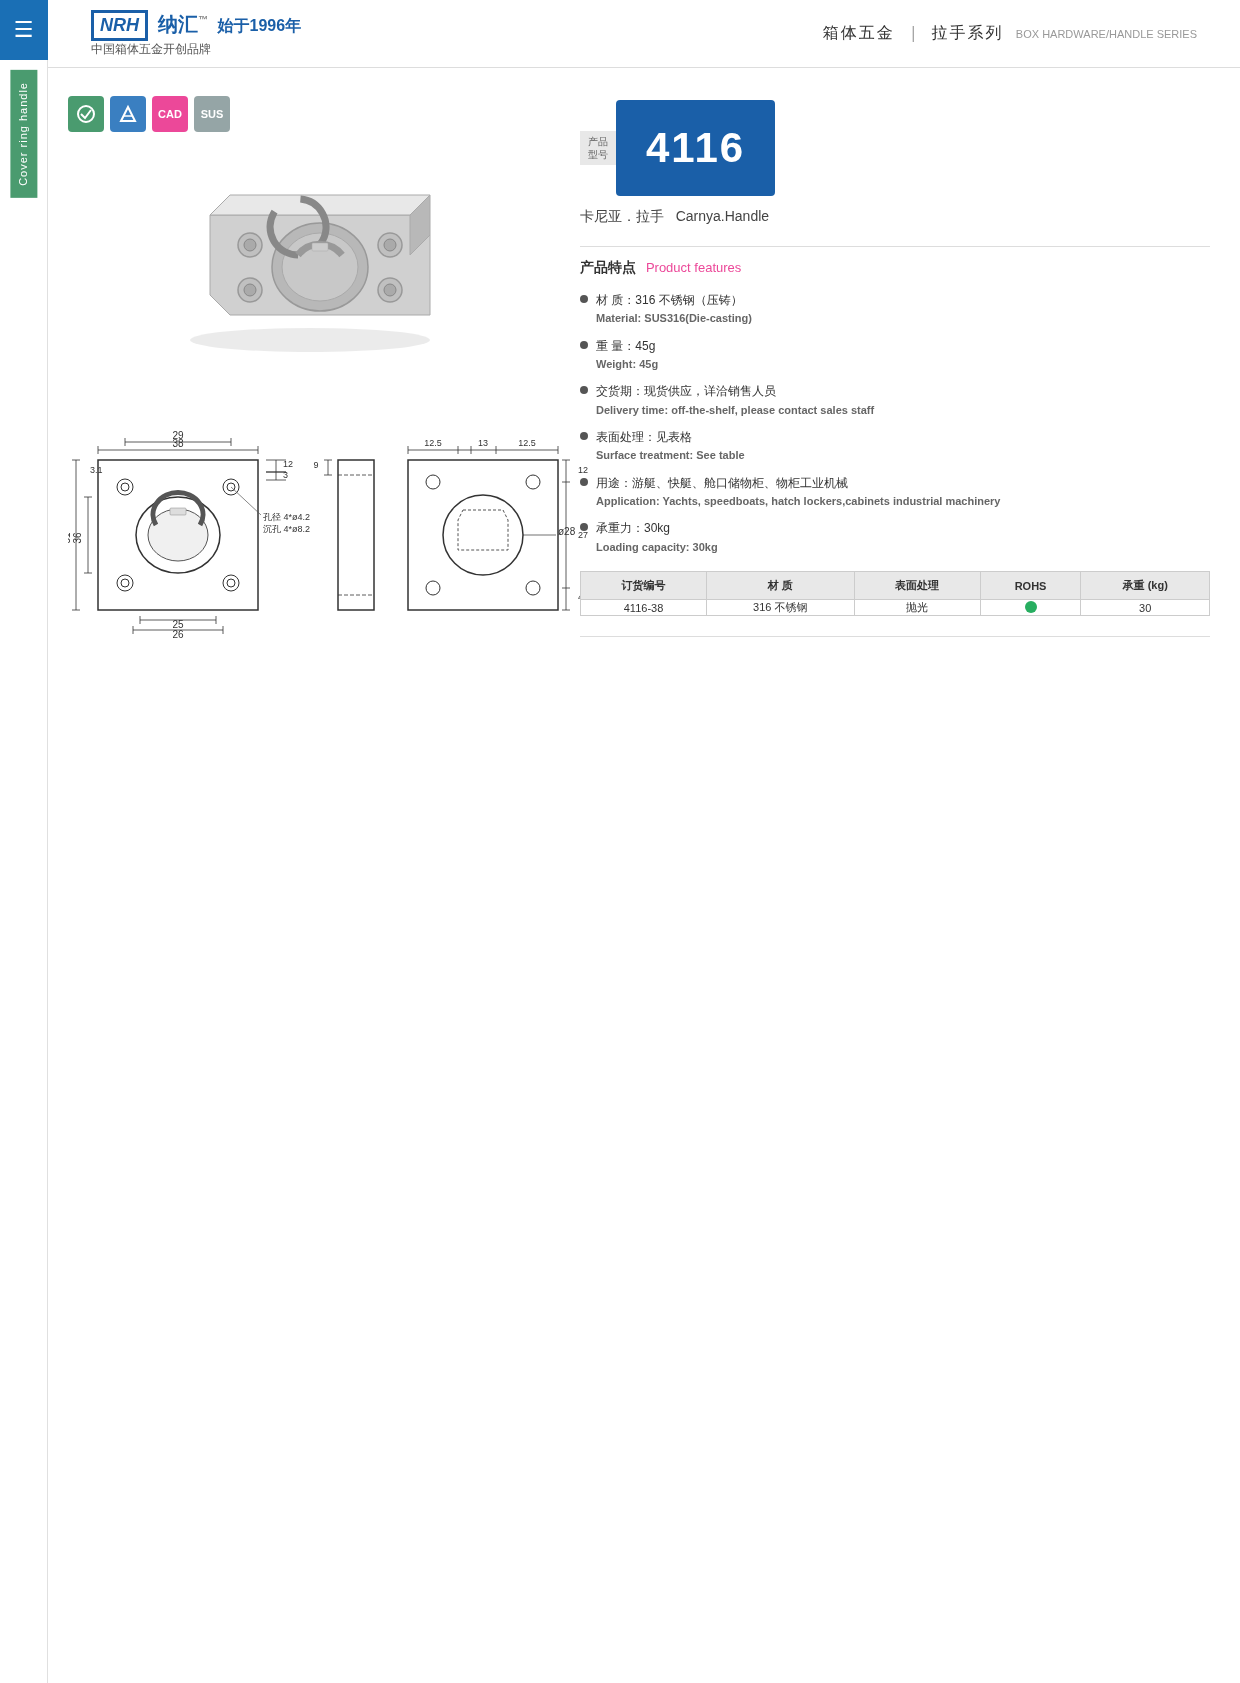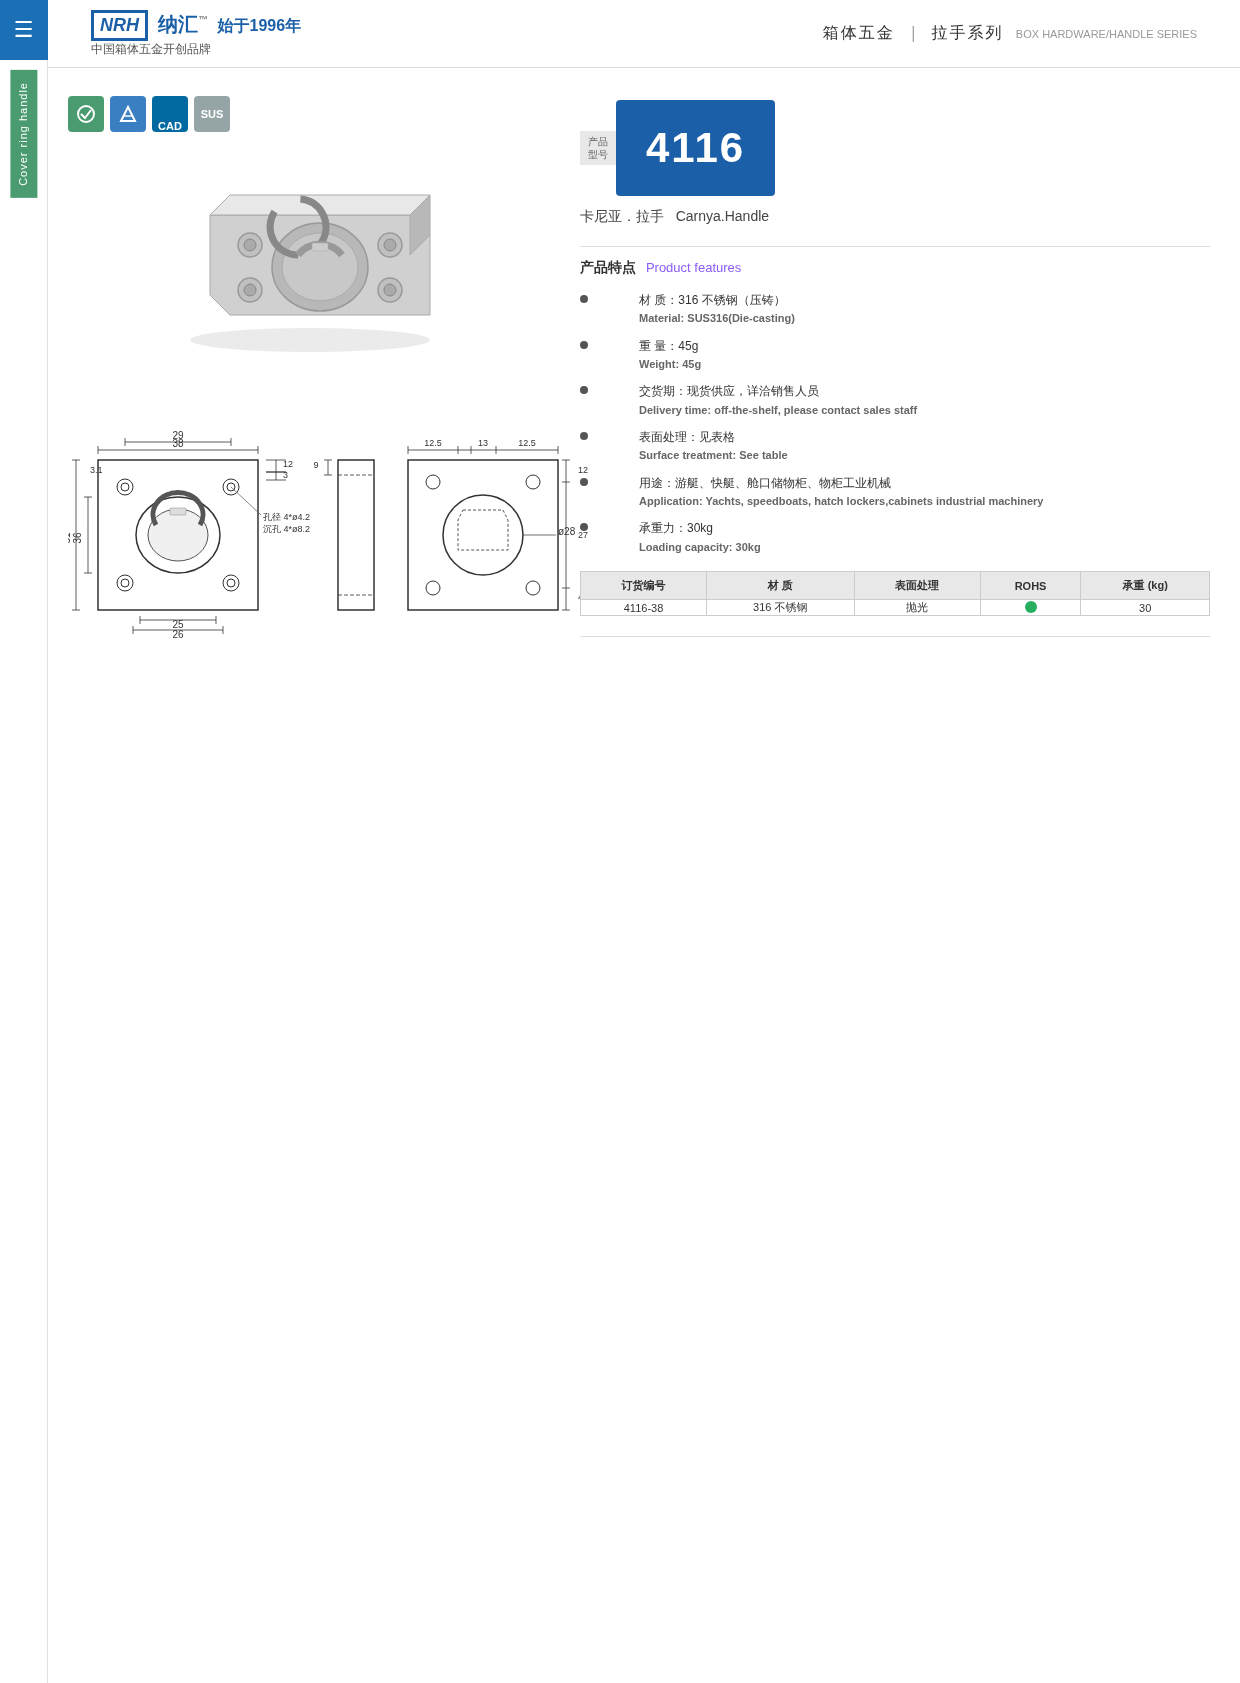--- a/index.html
+++ b/index.html
@@ -107,21 +107,21 @@
       border-radius: 4px;
       display: flex;
       align-items: center;
       justify-content: center;
       font-size: 10px;
       font-weight: bold;
       color: white;
     }
     .badge-green { background: #4a9b6f; }
     .badge-blue { background: #3a7fc1; }
-    .badge-red { background: #0369a1; align-items: flex-end; }
+    .badge-red { background: #ec4899; }
     .badge-gray { background: #95a5a6; }
 
     
     .right-panel {
       position: absolute;
       left: 580px;
       top: 100px;
       right: 30px;
     }
 
@@ -153,21 +153,20 @@
       font-size: 14px;
       color: #444;
       margin-bottom: 20px;
     }
 
     .feature-item {
       display: flex;
       align-items: flex-start;
       margin-bottom: 10px;
       font-size: 12px;
-      gap: 43px;
     }
     .bullet {
       width: 8px;
       height: 8px;
       border-radius: 50%;
       background: #555;
       margin-top: 4px;
       margin-right: 8px;
       flex-shrink: 0;
     }
@@ -440,21 +439,21 @@
   <div class="product-name">
     <span>卡尼亚．拉手</span>
     &nbsp;
     <span>Carnya.Handle</span>
   </div>
 
   <div style="height:1px; background:#ddd; margin-bottom:12px;"></div>
 
   <div style="font-size:14px; font-weight:bold; color:#333; margin-bottom:14px;">
     <span>产品特点</span>
-    <span style="font-weight:normal; color:#8b5cf6; margin-left:6px; font-size:13px;">Product features</span>
+    <span style="font-weight:normal; color:#ec4899; margin-left:6px; font-size:13px;">Product features</span>
   </div>
 
   <div>
 
     <div class="feature-item">
       <div class="bullet"></div>
       <div class="feature-content">
         <div class="feature-cn">材  质：316 不锈钢（压铸）</div>
         <div class="feature-en">Material: SUS316(Die-casting)</div>
       </div>

